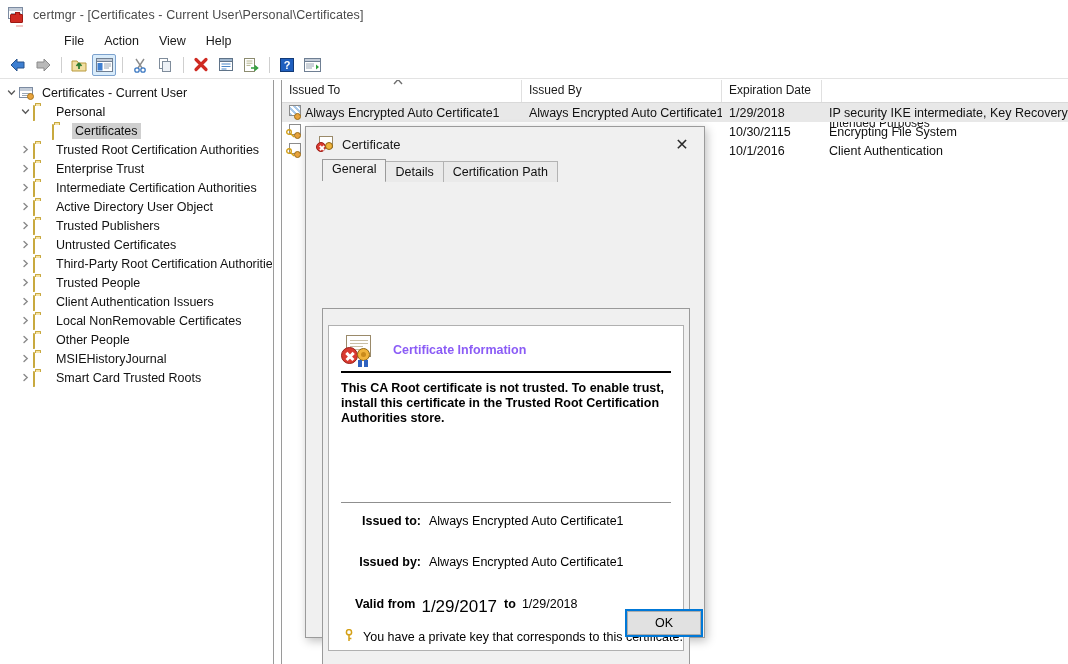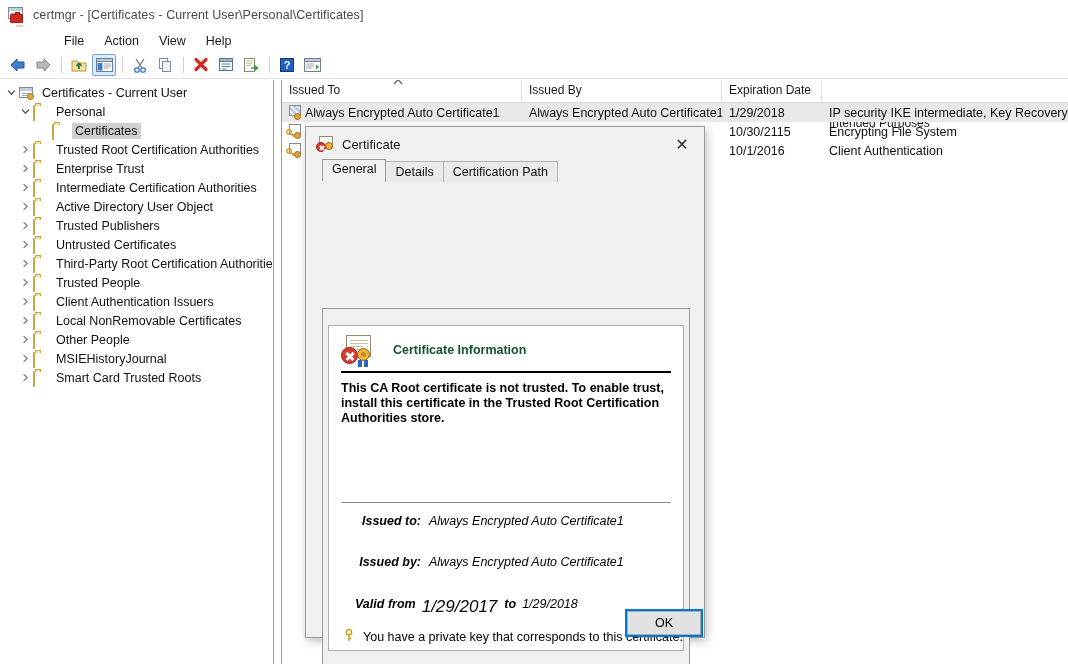--- a/index.html
+++ b/index.html
@@ -85,26 +85,26 @@
 
   .tabstrip{display:flex;align-items:flex-end;height:21px;padding-left:16px;box-sizing:border-box;position:relative;}
   .tabstrip:after{content:"";position:absolute;left:16px;right:16px;bottom:0;height:0;}
   .tab{font-size:12.5px;color:#111;padding:3px 9px 3px 9px;border:1px solid #b3b3b3;border-bottom:none;background:#eaeaea;margin-right:-1px;height:21px;box-sizing:border-box;position:relative;}
   .tab.active{background:#f0f0f0;border-color:#9a9a9a;z-index:3;padding-top:2px;height:22px;top:-1px;}
 
   .tabpanel{position:absolute;left:16px;top:181px;width:368px;height:379px;background:#f0f0f0;border:1px solid #9a9a9a;box-sizing:border-box;}
   .cert-card{position:absolute;left:22px;top:198px;width:356px;height:326px;background:#fff;border:1px solid #b0b0b0;box-sizing:border-box;}
 
   .cert-head{display:flex;align-items:center;padding:9px 0 0 12px;}
-  .cert-head .label{font-size:12.5px;font-weight:bold;color:#14532d;margin-left:18px;}
+  .cert-head .label{font-size:12.5px;font-weight:bold;color:#8b5cf6;margin-left:18px;}
   .hr{height:2px;background:#000;margin:6px 12px 0 12px;}
   .warn{font-size:12.5px;font-weight:bold;color:#000;line-height:15px;padding:8px 14px 0 12px;}
   .hr2{height:1px;background:#8f8f8f;margin:0 12px;position:absolute;left:0;right:0;top:176px;}
 
-  .kv{display:flex;padding-left:12px;font-style:italic;}
+  .kv{display:flex;padding-left:12px;}
   .kv .k{font-size:12.5px;font-weight:bold;text-align:right;width:80px;flex:0 0 80px;}
   .kv .v{font-size:12.5px;margin-left:8px;}
   .privkey{display:flex;align-items:center;padding-left:16px;}
   .privkey .txt{font-size:12.5px;margin-left:7px;}
   .btn-ok{position:absolute;left:627px;top:611px;width:74px;height:24px;display:flex;align-items:center;justify-content:center;
           background:#e1e1e1;border:1px solid #adadad;outline:2px solid #0078d7;outline-offset:0px;font-size:12.5px;box-sizing:border-box;}
 
   
   .bigcert{position:relative;width:34px;height:30px;flex:0 0 34px;}
   .bigcert .pg{position:absolute;left:5px;top:0;width:25px;height:22px;background:#fff;border:1px solid #9a8a6a;box-sizing:border-box;}

